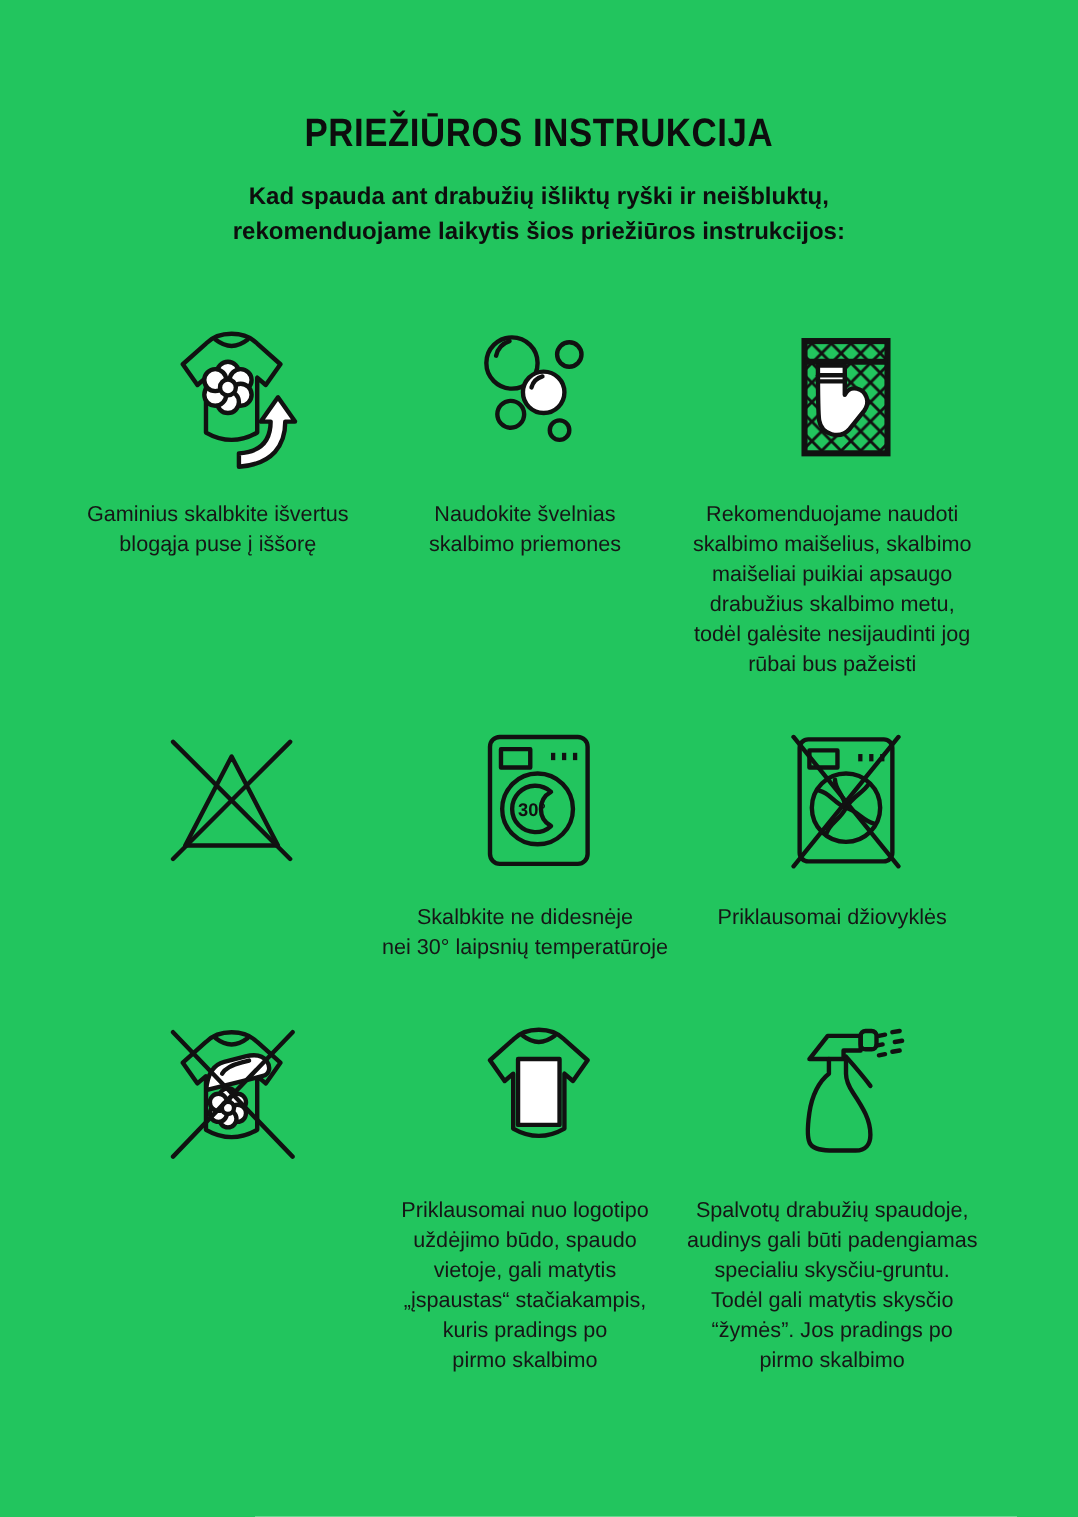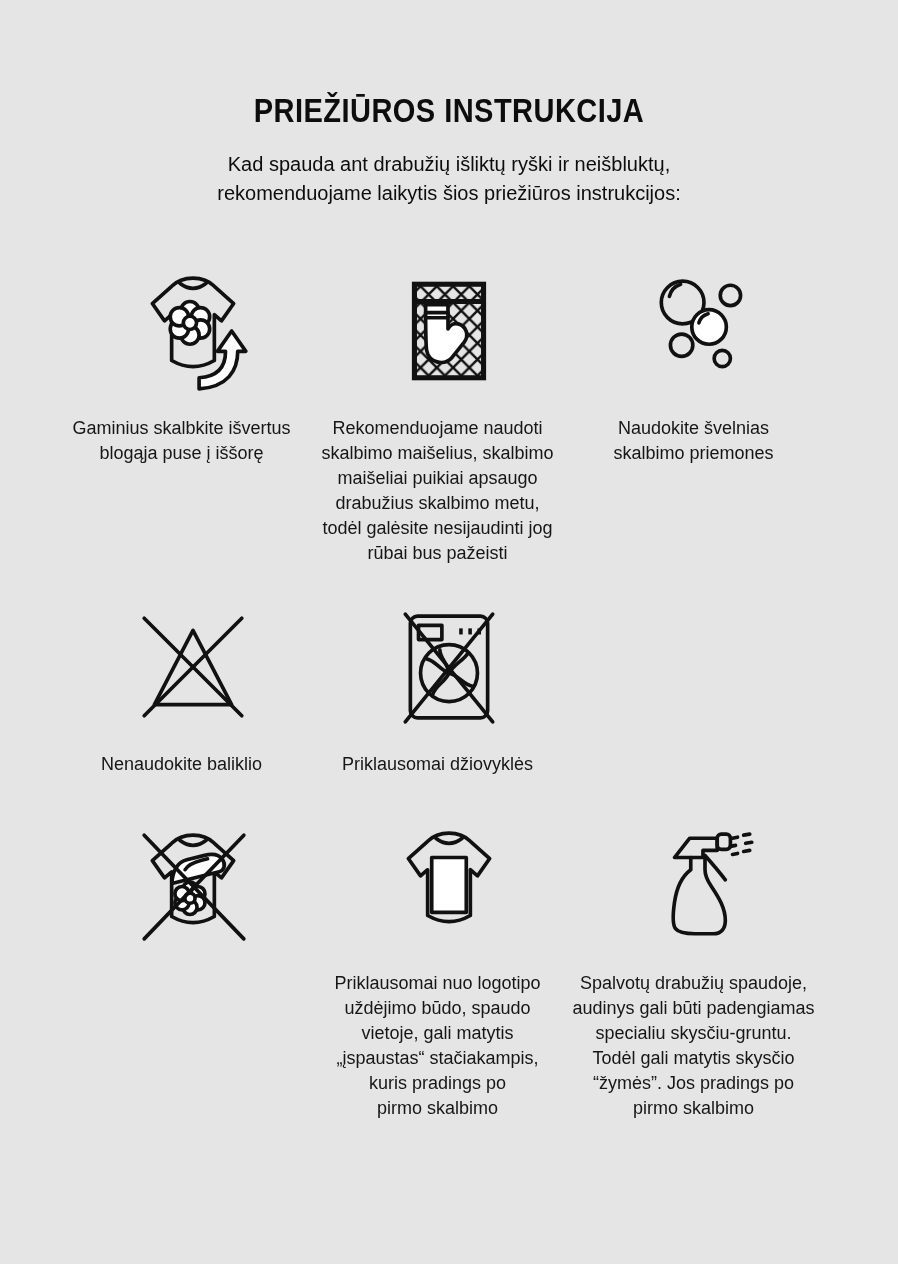--- a/index.html
+++ b/index.html
@@ -3,34 +3,34 @@
 <meta charset="utf-8">
 <style>
   * { margin:0; padding:0; box-sizing:border-box; }
   html,body { width:898px; background:#ffffff; }
   body {
     height:1264px;
     font-family:"Liberation Sans", sans-serif;
     color:#111111;
     overflow:hidden;
   }
-  .page { width:898px; height:1264px; background:#e5e5e5; }
+  .page { width:898px; height:1264px; background:#22c55e; }
   .header { padding-top:92px; text-align:center; }
   .title {
     font-size:33px;
     font-weight:800;
     letter-spacing:0.5px;
     transform:scaleX(0.88);
     transform-origin:center;
     color:#0d0d0d;
   }
   .subtitle {
     margin-top:20px;
     font-size:20px;
-    font-weight:400;
+    font-weight:700;
     line-height:29px;
     white-space:pre-line;
     color:#0d0d0d;
   }
   .grid-row {
     display:grid;
     grid-template-columns:repeat(3, 256px);
     justify-content:center;
   }
   .row-1 { margin-top:62px; }
@@ -87,71 +87,86 @@
           <path class="whitefill" d="M66 117 C94 115 104 99 104 80 L112 80 L98 60 L84 80 L92 80 C92 96 84 105 66 106 Z"></path>
         </svg>
       </div>
       <div class="caption">Gaminius skalbkite išvertus
 blogąja puse į iššorę</div>
     </div>
 
     <div class="card">
       <div class="icon-box">
         <svg width="122" height="122" viewBox="0 0 120 120">
+          <circle class="stroke" cx="38" cy="32" r="21"></circle>
+          <path class="stroke" d="M25 26 Q27 17 36 14"></path>
+          <circle class="stroke" cx="37" cy="74" r="11"></circle>
+          <circle class="whitefill" cx="64" cy="56" r="17"></circle>
+          <path class="stroke" d="M54 52 Q56 45 63 43"></path>
+          <circle class="stroke" cx="85" cy="25" r="10"></circle>
+          <circle class="stroke" cx="77" cy="87" r="8"></circle>
+        </svg>
+      </div>
+      <div class="caption">Naudokite švelnias
+skalbimo priemones</div>
+    </div>
+
+    <div class="card">
+      <div class="icon-box">
+        <svg width="122" height="122" viewBox="0 0 120 120">
           <defs>
             <pattern id="mesh" width="16" height="16" patternUnits="userSpaceOnUse">
               <path d="M0 16 L16 0 M-4 4 L4 -4 M12 20 L20 12 M0 0 L16 16 M-4 12 L4 20 M12 -4 L20 4" stroke="#111" stroke-width="2.4" fill="none"></path>
             </pattern>
           </defs>
           <rect x="26" y="14" width="68" height="92" fill="url(#mesh)" stroke="#111" stroke-width="5"></rect>
           <line class="stroke-thick" x1="26" y1="31" x2="94" y2="31"></line>
           <path class="whitefill" d="M37 34 L59 34 L59 58 C61 54 65 52 69 53 C77 55 80 64 75 71 L63 86 C55 95 40 91 38 79 C37 73 37 58 37 34 Z"></path>
           <line class="stroke" x1="37" y1="42" x2="59" y2="42"></line>
           <line class="stroke" x1="37" y1="47" x2="59" y2="47"></line>
         </svg>
       </div>
       <div class="caption">Rekomenduojame naudoti
 skalbimo maišelius, skalbimo
 maišeliai puikiai apsaugo
 drabužius skalbimo metu,
 todėl galėsite nesijaudinti jog
 rūbai bus pažeisti</div>
     </div>
 
-    <div class="card">
-      <div class="icon-box">
-        <svg width="122" height="122" viewBox="0 0 120 120">
-          <circle class="stroke" cx="38" cy="32" r="21"></circle>
-          <path class="stroke" d="M25 26 Q27 17 36 14"></path>
-          <circle class="stroke" cx="37" cy="74" r="11"></circle>
-          <circle class="whitefill" cx="64" cy="56" r="17"></circle>
-          <path class="stroke" d="M54 52 Q56 45 63 43"></path>
-          <circle class="stroke" cx="85" cy="25" r="10"></circle>
-          <circle class="stroke" cx="77" cy="87" r="8"></circle>
-        </svg>
-      </div>
-      <div class="caption">Naudokite švelnias
-skalbimo priemones</div>
-    </div>
-
   </div>
 
   <div class="grid-row row-2">
 
     <div class="card">
       <div class="icon-box">
         <svg width="122" height="122" viewBox="0 0 120 120">
           <path class="stroke" d="M60 24 L22 97 L98 97 Z"></path>
           <line class="stroke" x1="12" y1="12" x2="108" y2="108"></line>
           <line class="stroke" x1="108" y1="12" x2="12" y2="108"></line>
         </svg>
       </div>
-      <div class="caption">Nenaudokite baliklio</div>
-    </div>
-
+    </div>
+
+    <div class="card">
+      <div class="icon-box">
+        <svg width="122" height="122" viewBox="0 0 120 120">
+          <rect class="stroke" x="20" y="8" width="80" height="104" rx="8"></rect>
+          <rect class="stroke" x="29" y="18" width="24" height="15"></rect>
+          <rect class="ink" x="70" y="21" width="3.5" height="6"></rect>
+          <rect class="ink" x="79" y="21" width="3.5" height="6"></rect>
+          <rect class="ink" x="88" y="21" width="3.5" height="6"></rect>
+          <circle class="stroke" cx="59" cy="67" r="29"></circle>
+          <path class="stroke" d="M70 53 A 19 19 0 1 0 70 81 A 16 16 0 0 1 70 53 Z"></path>
+          <text class="icon-text" x="43" y="73" font-size="15">30°</text>
+        </svg>
+      </div>
+      <div class="caption">Skalbkite ne didesnėje
+nei 30° laipsnių temperatūroje</div>
+    </div>
 
     <div class="card">
       <div class="icon-box">
         <svg width="122" height="122" viewBox="0 0 120 120">
           <rect class="stroke" x="22" y="10" width="76" height="100" rx="7"></rect>
           <rect class="stroke" x="30" y="19" width="23" height="14"></rect>
           <rect class="ink" x="70" y="22" width="3.5" height="6"></rect>
           <rect class="ink" x="79" y="22" width="3.5" height="6"></rect>
           <rect class="ink" x="88" y="22" width="3.5" height="6"></rect>
           <circle class="stroke" cx="60" cy="66" r="28"></circle>

